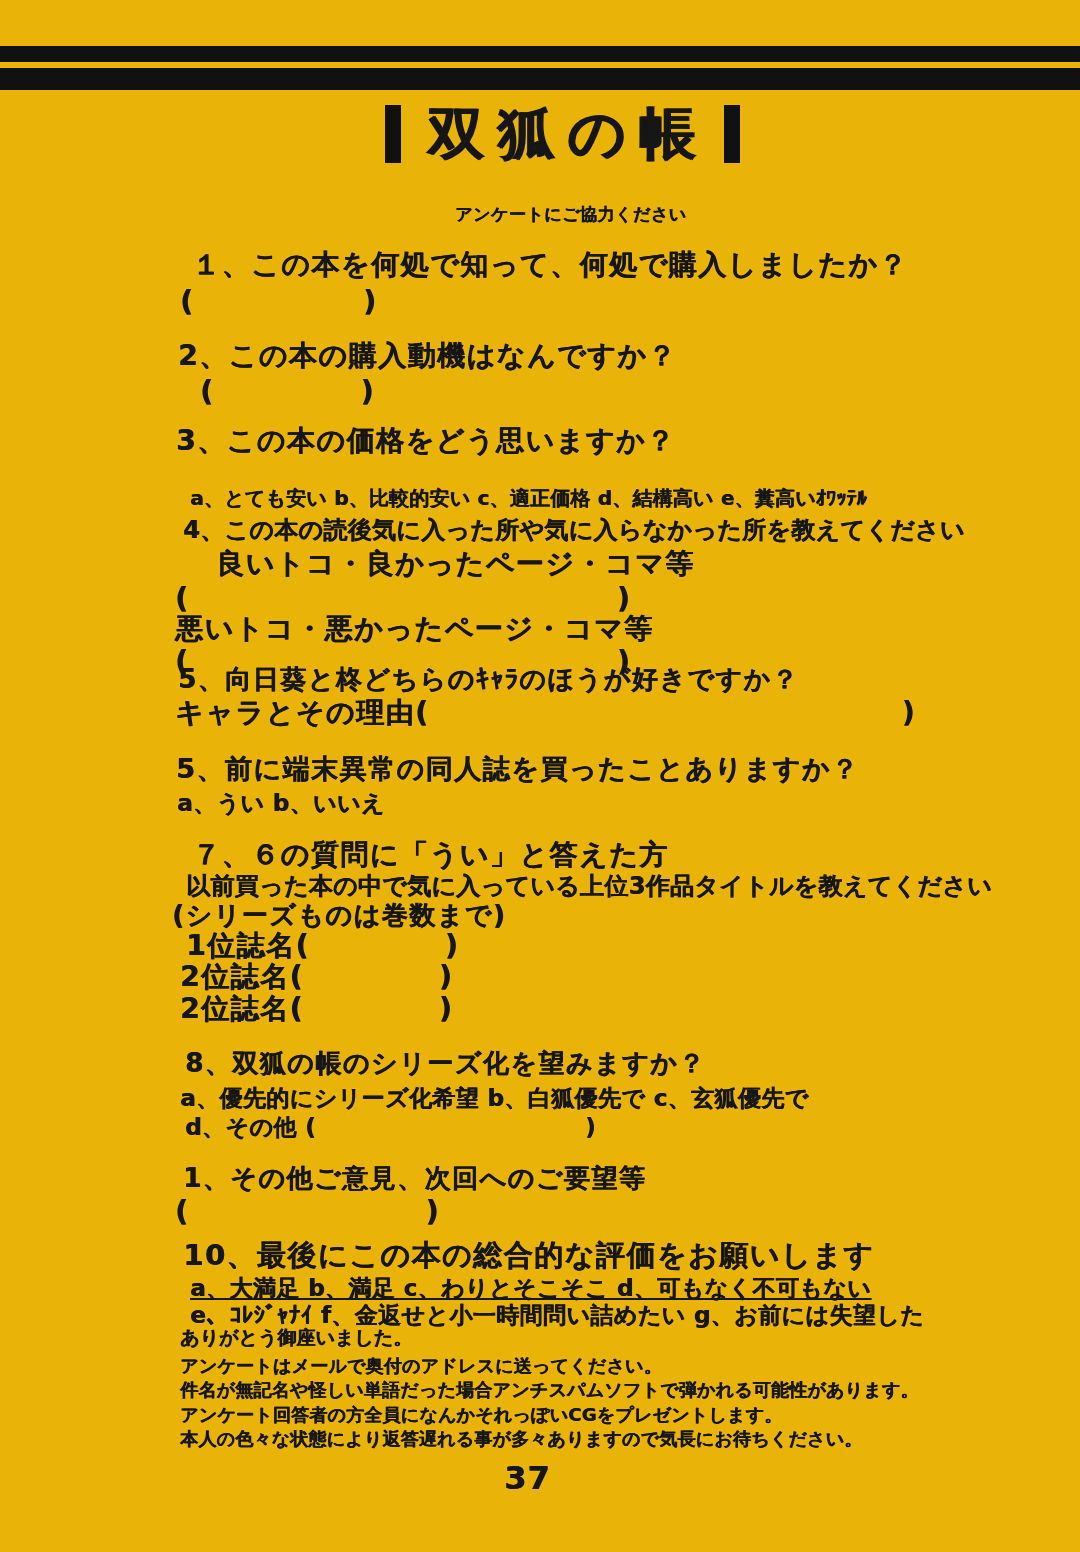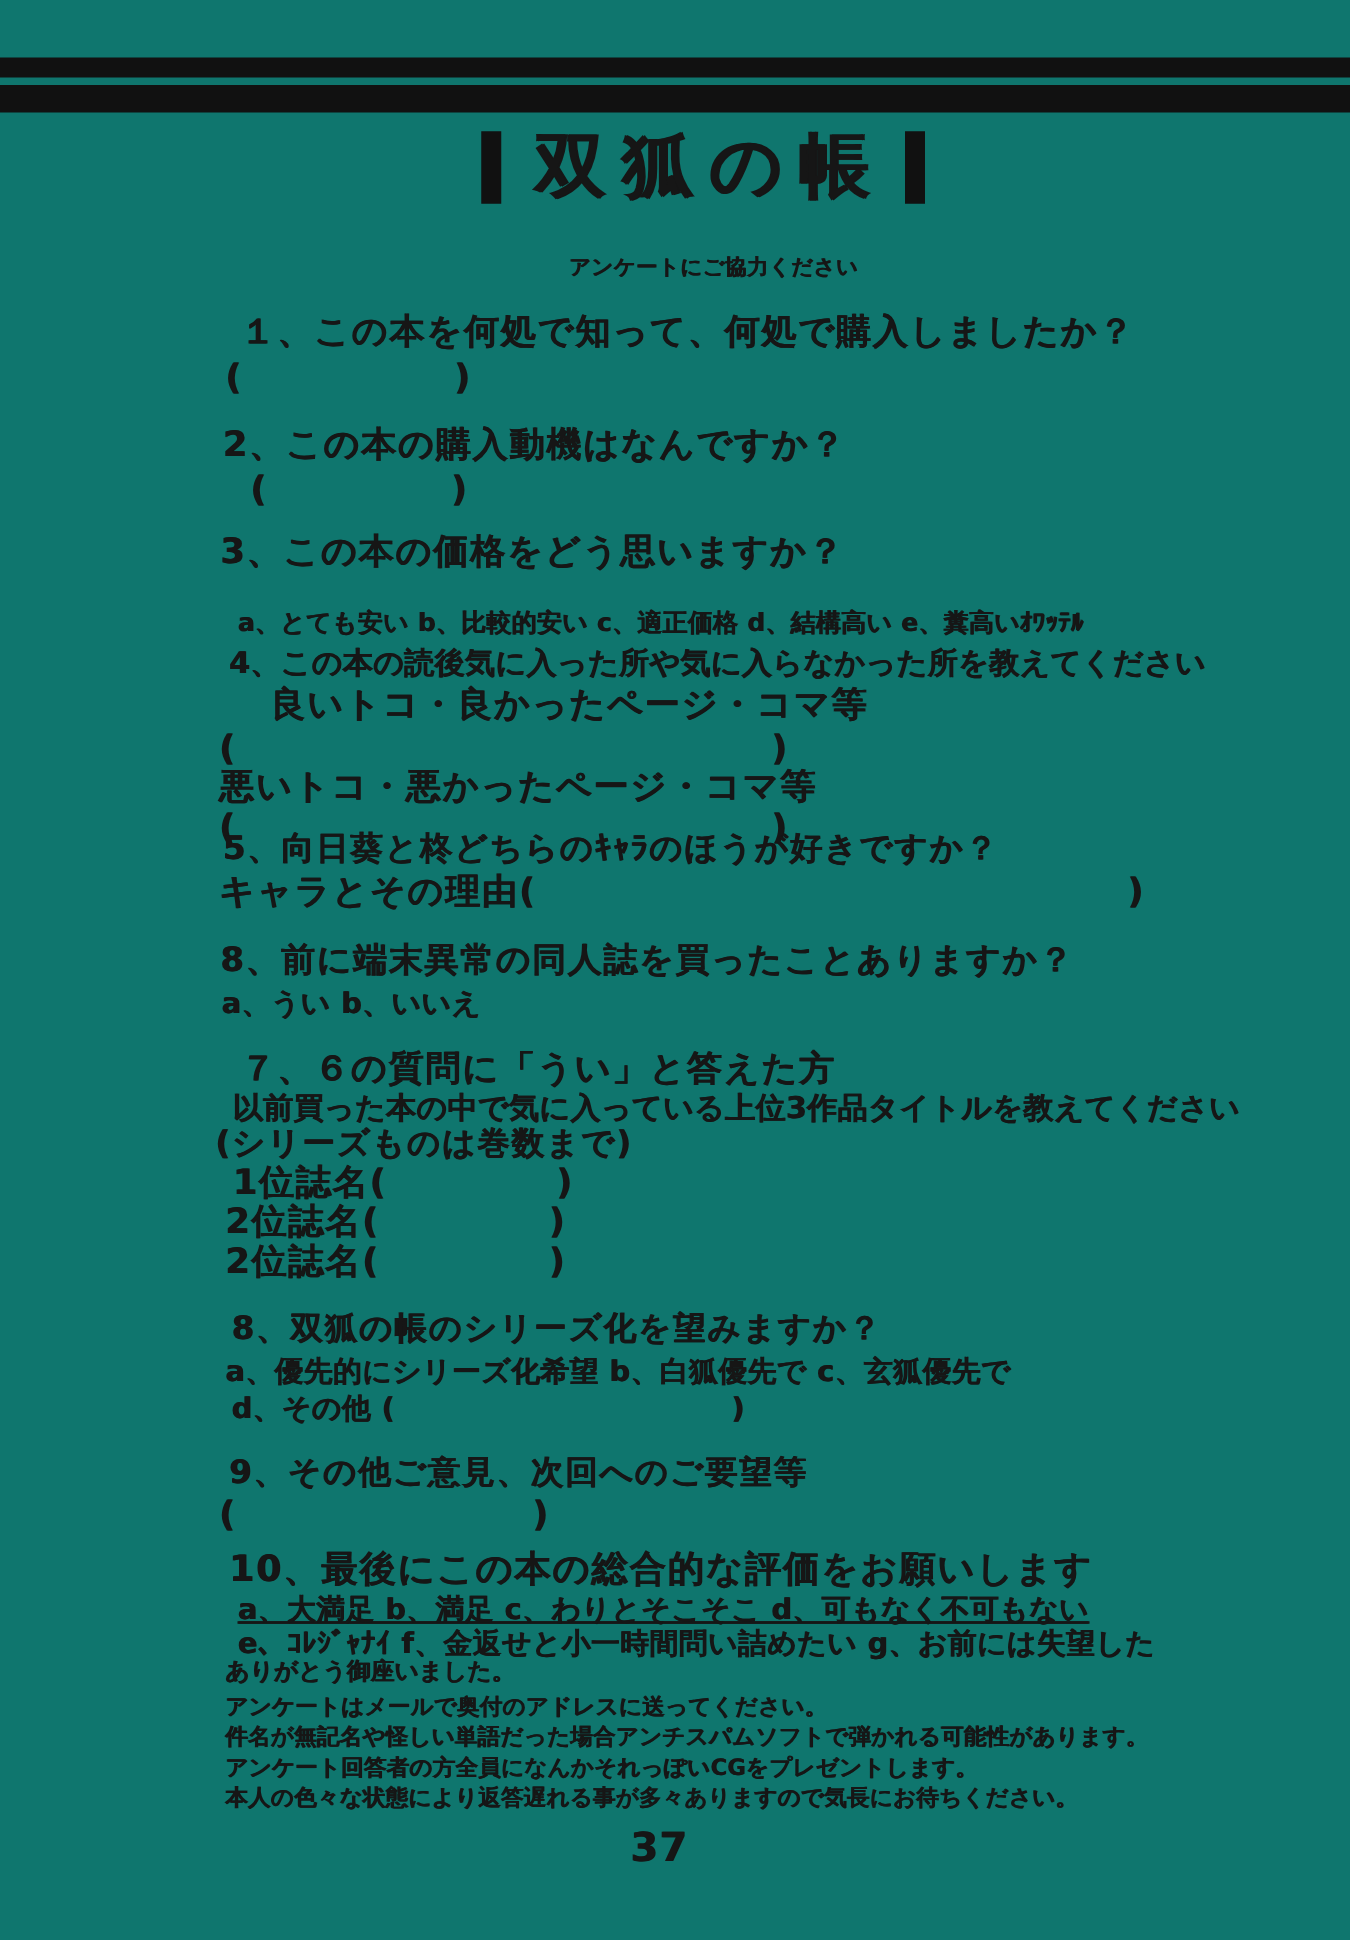--- a/index.html
+++ b/index.html
@@ -1,20 +1,20 @@
 <!DOCTYPE html>
 <html><head>
 <meta charset="utf-8">
 <style>
   html,body{margin:0;padding:0;background:#e8e8e8;}
   .page{
     position:relative;
     width:1080px;height:1552px;
     margin:0 auto;
-    background:#0f766e;
+    background:#eab308;
     overflow:hidden;
     font-family:"DejaVu Sans","Liberation Sans",sans-serif;
     color:#151515;
   }
   .topbar{position:absolute;left:0;width:1080px;background:#111;}
   .topbar-1{top:46px;height:16px;}
   .topbar-2{top:68px;height:22px;}
   .ln{
     position:absolute;
     white-space:pre;
@@ -67,35 +67,35 @@
 
   <div class="ln fz-q4 heavy" style="top:518px;left:183px;">4、この本の読後気に入った所や気に入らなかった所を教えてください</div>
   <div class="ln fz-q heavy" style="top:549px;left:175px;margin-left:41px;">良いトコ・良かったページ・コマ等</div>
   <div class="ln fz-q heavy" style="top:584px;left:175px;">(                                      )</div>
   <div class="ln fz-q heavy" style="top:614px;left:175px;">悪いトコ・悪かったページ・コマ等</div>
   <div class="ln fz-q heavy" style="top:647px;left:175px;">(                                      )</div>
 
   <div class="ln fz-q heavy" style="top:666px;left:178px;font-size:26px;">5、向日葵と柊どちらのｷｬﾗのほうが好きですか？</div>
   <div class="ln fz-q heavy" style="top:698px;left:175px;">キャラとその理由(                                          )</div>
 
-  <div class="ln fz-q heavy" style="top:755px;left:176px;font-size:27px;">8、前に端末異常の同人誌を買ったことありますか？</div>
+  <div class="ln fz-q heavy" style="top:755px;left:176px;font-size:27px;">5、前に端末異常の同人誌を買ったことありますか？</div>
   <div class="ln fz-opt2 heavy" style="top:791px;left:177px;">a、うい b、いいえ</div>
 
   <div class="ln fz-q heavy" style="top:840px;left:192px;">７、６の質問に「うい」と答えた方</div>
   <div class="ln fz-q4 heavy" style="top:874px;left:186px;">以前買った本の中で気に入っている上位3作品タイトルを教えてください</div>
   <div class="ln fz-q heavy" style="top:902px;left:172px;font-size:26px;">(シリーズものは巻数まで)</div>
   <div class="ln fz-q heavy" style="top:931px;left:186px;">1位誌名(            )</div>
   <div class="ln fz-q heavy" style="top:962px;left:180px;">2位誌名(            )</div>
   <div class="ln fz-q heavy" style="top:994px;left:180px;">2位誌名(            )</div>
 
   <div class="ln fz-q heavy" style="top:1050px;left:185px;font-size:26px;">8、双狐の帳のシリーズ化を望みますか？</div>
   <div class="ln fz-opt2 heavy" style="top:1086px;left:180px;">a、優先的にシリーズ化希望 b、白狐優先で c、玄狐優先で</div>
   <div class="ln fz-opt2 heavy" style="top:1115px;left:185px;">d、その他 (                                )</div>
 
-  <div class="ln fz-q heavy" style="top:1165px;left:183px;font-size:26px;">9、その他ご意見、次回へのご要望等</div>
+  <div class="ln fz-q heavy" style="top:1165px;left:183px;font-size:26px;">1、その他ご意見、次回へのご要望等</div>
   <div class="ln fz-q heavy" style="top:1197px;left:175px;">(                     )</div>
 
   <div class="ln fz-q heavy" style="top:1240px;left:183px;font-size:29px;">10、最後にこの本の総合的な評価をお願いします</div>
   <div class="ln fz-opt2 heavy" style="top:1276px;left:190px;text-decoration:underline;">a、大満足 b、満足 c、わりとそこそこ d、可もなく不可もない</div>
   <div class="ln fz-opt2 heavy" style="top:1303px;left:190px;">e、ｺﾚｼﾞｬﾅｲ f、金返せと小一時間問い詰めたい g、お前には失望した</div>
   <div class="ln fz-thanks heavy" style="top:1328px;left:180px;">ありがとう御座いました。</div>
 
   <div class="ln fz-ft heavy" style="top:1357px;left:180px;">アンケートはメールで奥付のアドレスに送ってください。</div>
   <div class="ln fz-ft heavy" style="top:1381px;left:180px;">件名が無記名や怪しい単語だった場合アンチスパムソフトで弾かれる可能性があります。</div>
   <div class="ln fz-ft heavy" style="top:1406px;left:180px;">アンケート回答者の方全員になんかそれっぽいCGをプレゼントします。</div>

